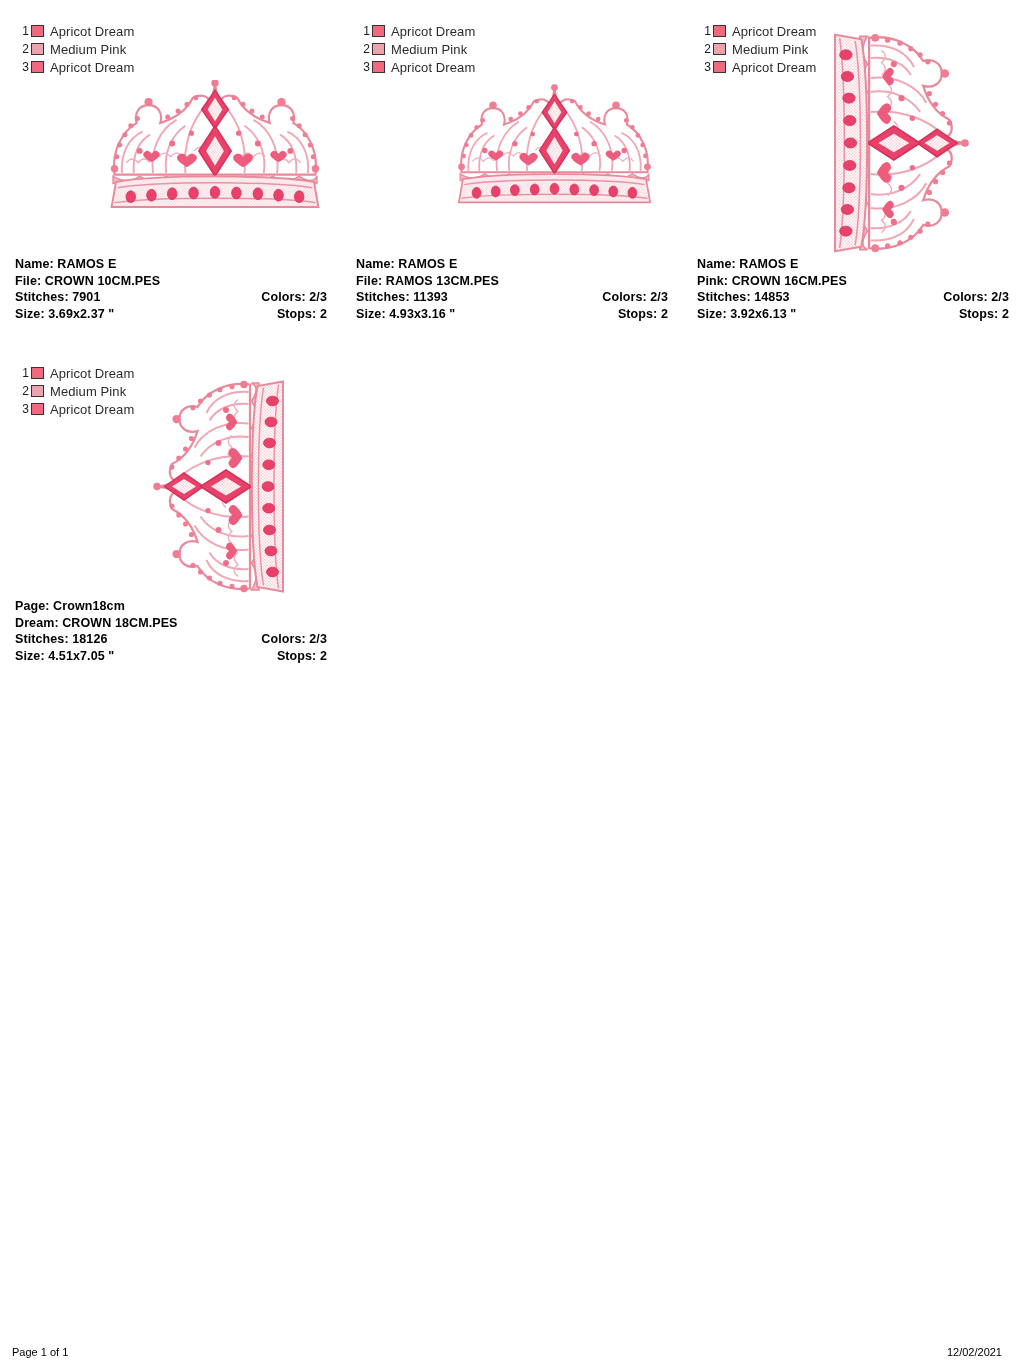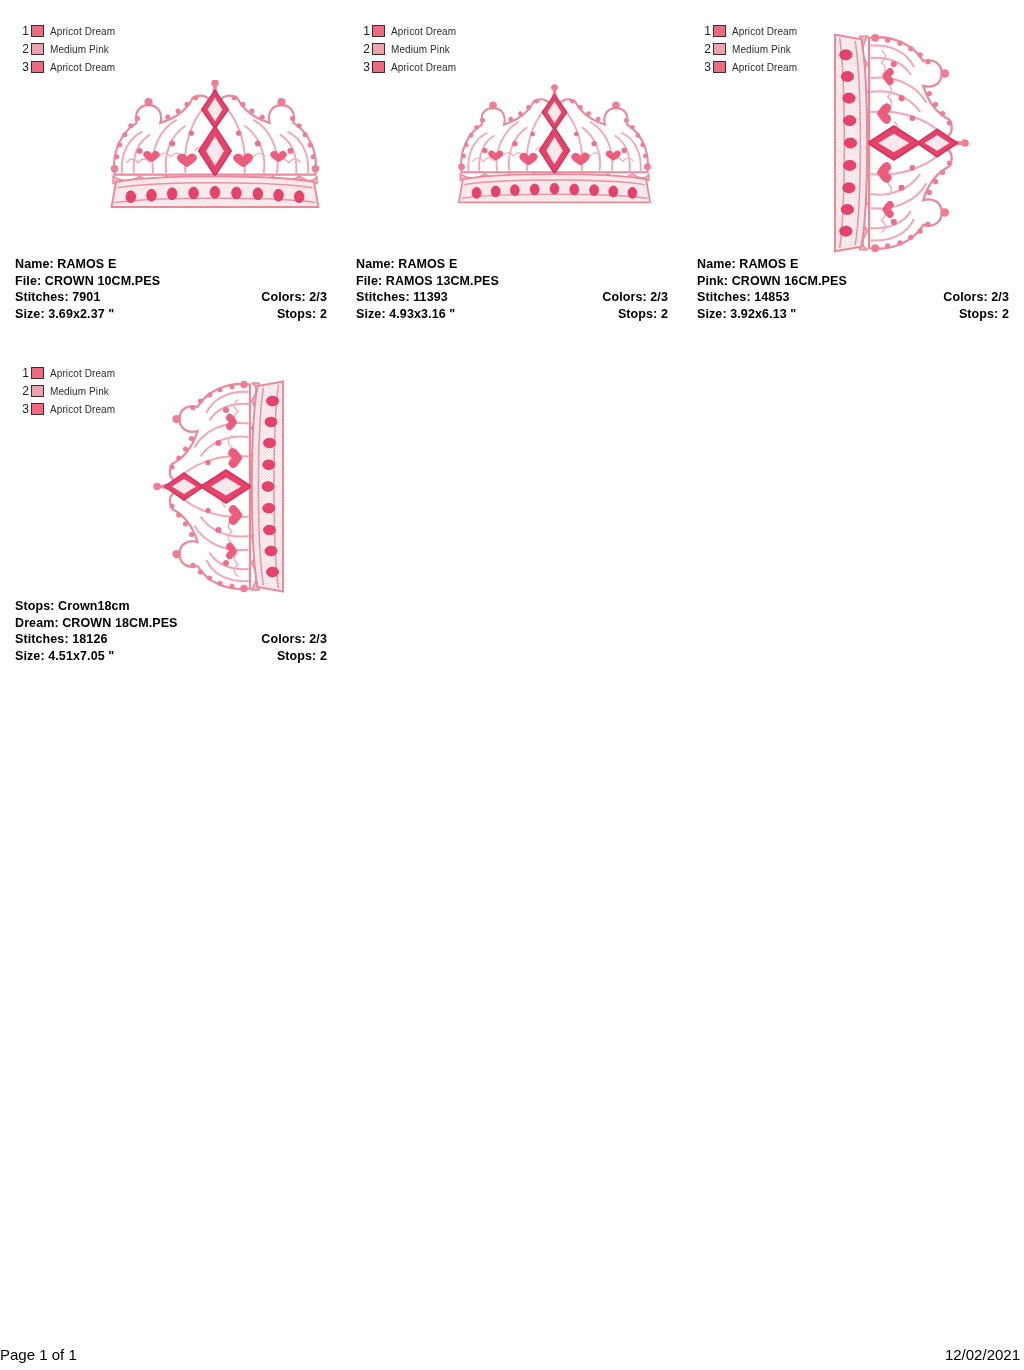--- a/index.html
+++ b/index.html
@@ -64,21 +64,21 @@
   }
   .legend-swatch {
     width: 13px;
     height: 12px;
     margin-left: 2px;
     border: 1px solid #3a3030;
     box-sizing: border-box;
   }
   .legend-label {
     margin-left: 6px;
-    font-size: 10px;
+    font-size: 13px;
     line-height: 9px;
     letter-spacing: 0.1px;
     color: #2b2b2b;
     white-space: nowrap;
   }
 
   
   .art-area {
     position: absolute;
     left: 0;
@@ -118,30 +118,30 @@
   
   .footer {
     position: absolute;
     left: 0;
     bottom: 8px;
     width: 1024px;
     height: 16px;
   }
   .footer-left {
     position: absolute;
-    left: 0;
+    left: 12px;
     top: 0;
-    font-size: 15px;
+    font-size: 11px;
     color: #000;
   }
   .footer-right {
     position: absolute;
-    right: 4px;
+    right: 22px;
     top: 0;
-    font-size: 15px;
+    font-size: 11px;
     color: #000;
   }
 </style>
 </head>
 <body>
 
 <div class="page">
 
   <div class="design-row row-1">
 
@@ -693,21 +693,21 @@
                 <ellipse cx="208" cy="154" rx="6.5" ry="8"></ellipse>
                 <ellipse cx="236" cy="156" rx="6.5" ry="8"></ellipse>
                 <ellipse cx="264" cy="158" rx="6.5" ry="8"></ellipse>
               </g>
             </g>
           </svg>
         </div>
       </div>
 
       <div class="info">
-        <div class="info-line">Stops: Crown18cm</div>
+        <div class="info-line">Page: Crown18cm</div>
         <div class="info-line">Dream: CROWN 18CM.PES</div>
         <div class="info-split">
           <span class="info-left">Stitches: 18126</span>
           <span class="info-right">Colors: 2/3</span>
         </div>
         <div class="info-split">
           <span class="info-left">Size: 4.51x7.05 "</span>
           <span class="info-right">Stops: 2</span>
         </div>
       </div>

